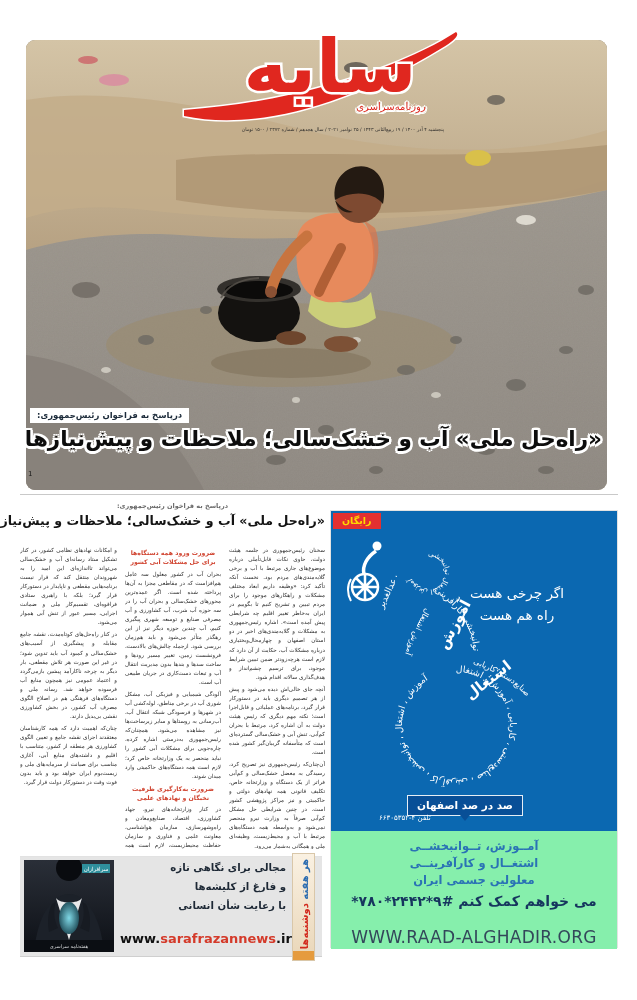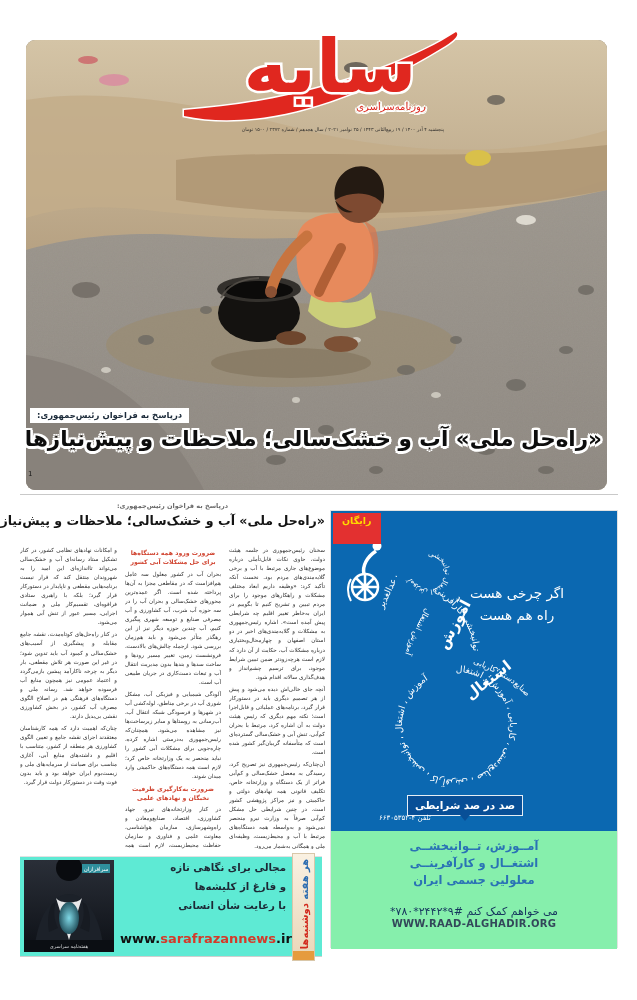--- a/index.html
+++ b/index.html
@@ -27,51 +27,51 @@
   #article-title{text-align:center;font-size:12.6px;font-weight:bold;color:#141414;direction:rtl;
       white-space:nowrap;letter-spacing:-0.4px;margin-top:3px;}
   .col{position:absolute;top:46px;height:303px;overflow:hidden;direction:rtl;text-align:justify;
       font-size:5.6px;line-height:1.62;color:#2e2e2e;}
   #col-right{right:0;width:96px;}
   #col-mid{right:104px;width:96px;}
   #col-left{right:208px;width:97px;}
   .col p{margin:0 0 3px 0;}
   .subhead{color:#d0422e;font-weight:bold;font-size:6.2px;text-align:center;margin:2px 0 3px;line-height:1.5;}
   
-  #saraf-ad{position:absolute;left:20px;top:856px;width:302px;height:99px;border-top:1px solid #e2e2e2;border-bottom:1px solid #cfcfcf;background:#5eead4;}
+  #saraf-ad{position:absolute;left:20px;top:856px;width:302px;height:99px;border-top:1px solid #e2e2e2;border-bottom:1px solid #cfcfcf;background:#e5e5e5;}
   #saraf-cover{position:absolute;left:4px;top:3px;width:90px;height:92px;}
   #saraf-text{position:absolute;right:36px;top:1px;width:180px;direction:rtl;text-align:right;
       color:#1d2835;font-weight:bold;font-size:10.2px;line-height:19px;}
   #saraf-url{position:absolute;left:100px;top:74px;font-weight:bold;font-size:13px;color:#111;}
   #saraf-url .brand{color:#d43a2a;}
   #saraf-strip{position:absolute;left:272px;top:-4px;width:21px;height:106px;
       background:linear-gradient(180deg,#faf1e2,#e9d6b8);border:1px solid #d9c7a9;overflow:hidden;}
   #saraf-strip .strip-text{position:absolute;left:50%;top:47%;transform:translate(-50%,-50%) rotate(-90deg);
       white-space:nowrap;font-weight:bold;font-size:10px;direction:rtl;}
   .strip-blue{color:#2b6cb0;} .strip-red{color:#d22a1e;}
   #saraf-strip .strip-orange{position:absolute;left:0;bottom:0;width:100%;height:9px;background:#e59b3e;}
   
   #raad-ad{position:absolute;left:330px;top:510px;width:288px;height:438px;background:#fff;border:1px solid #e3e3e3;box-sizing:border-box;}
   #raad-blue{position:absolute;left:0;top:0;width:100%;height:320px;background:#0b68b1;overflow:hidden;}
   #raad-badge{position:absolute;left:2px;top:2px;background:#e33030;color:#ffd900;font-weight:bold;
-      font-size:9.5px;padding:2px 9px 18px;direction:rtl;z-index:3;}
+      font-size:9.5px;padding:2px 9px 3px;direction:rtl;z-index:3;}
   #raad-slogan{position:absolute;left:118px;top:72px;width:136px;direction:rtl;text-align:center;
       color:#fff;font-size:13.5px;line-height:1.6;z-index:2;}
   #raad-wordart{position:absolute;left:0;top:0;z-index:1;}
   #raad-logo{position:absolute;left:12px;top:28px;z-index:2;}
   #raad-banner{position:absolute;left:76px;top:284px;width:114px;height:19px;background:#084f97;
       border:1px solid rgba(255,255,255,.9);color:#fff;font-weight:bold;font-size:10.5px;line-height:18px;
       text-align:center;direction:rtl;z-index:3;}
   #raad-banner:after{content:"";position:absolute;left:50%;bottom:-6px;margin-left:-5px;
       border-left:5px solid transparent;border-right:5px solid transparent;border-top:6px solid #084f97;}
   #raad-phone{position:absolute;left:4px;top:303px;color:#fff;font-size:7px;direction:rtl;z-index:3;margin-left:44px;}
   #raad-white{position:absolute;left:0;top:320px;width:100%;height:118px;background:#86efac;text-align:center;}
   #raad-services{margin-top:7px;direction:rtl;color:#2a72b5;font-weight:bold;font-size:11.5px;line-height:17px;}
-  #raad-help{margin-top:16px;direction:rtl;color:#16355e;font-weight:normal;font-size:11px;}
-  #raad-url{margin-top:0;color:#33475a;font-weight:bold;font-size:10px;letter-spacing:.3px;}
+  #raad-help{margin-top:4px;direction:rtl;color:#16355e;font-weight:bold;font-size:14px;}
+  #raad-url{margin-top:18px;color:#33475a;font-weight:normal;font-size:17px;letter-spacing:.3px;}
 </style>
 </head>
 <body>
 
 <div id="page">
 
   <div id="photo-wrap">
     <svg width="581" height="450" viewBox="0 0 581 450">
       <defs>
         <linearGradient id="mudG" x1="0" y1="0" x2="0" y2="1">
@@ -210,21 +210,21 @@
           <path d="M33,12 C24,18 19,27 21,35" stroke-width="3.5"></path>
           <path d="M8,62 C4,55 4,46 8,40" stroke-width="2"></path>
         </g>
         <circle cx="34" cy="7" r="4.5" fill="#ffffff"></circle>
         <text x="40" y="70" font-size="9" fill="#ffffff" transform="rotate(-65 40 70)" font-family="DejaVu Sans, Liberation Sans, sans-serif">رعدالغدیر</text>
       </svg>
       <div id="raad-slogan">
         <div>اگر چرخی هست</div>
         <div>راه هم هست</div>
       </div>
-      <div id="raad-banner">صد در صد شرایطی</div>
+      <div id="raad-banner">صد در صد اصفهان</div>
       <div id="raad-phone">تلفن ۴-۶۶۳۰۵۳۵۲</div>
     </div>
     <div id="raad-white">
       <div id="raad-services">
         <div>آمــوزش، تــوانبخشــی</div>
         <div>اشتغــال و کارآفرینــی</div>
         <div>معلولین جسمی ایران</div>
       </div>
       <div id="raad-help">می خواهم کمک کنم #۹*۲۴۴۲*۷۸۰*</div>
       <div id="raad-url">WWW.RAAD-ALGHADIR.ORG</div>

